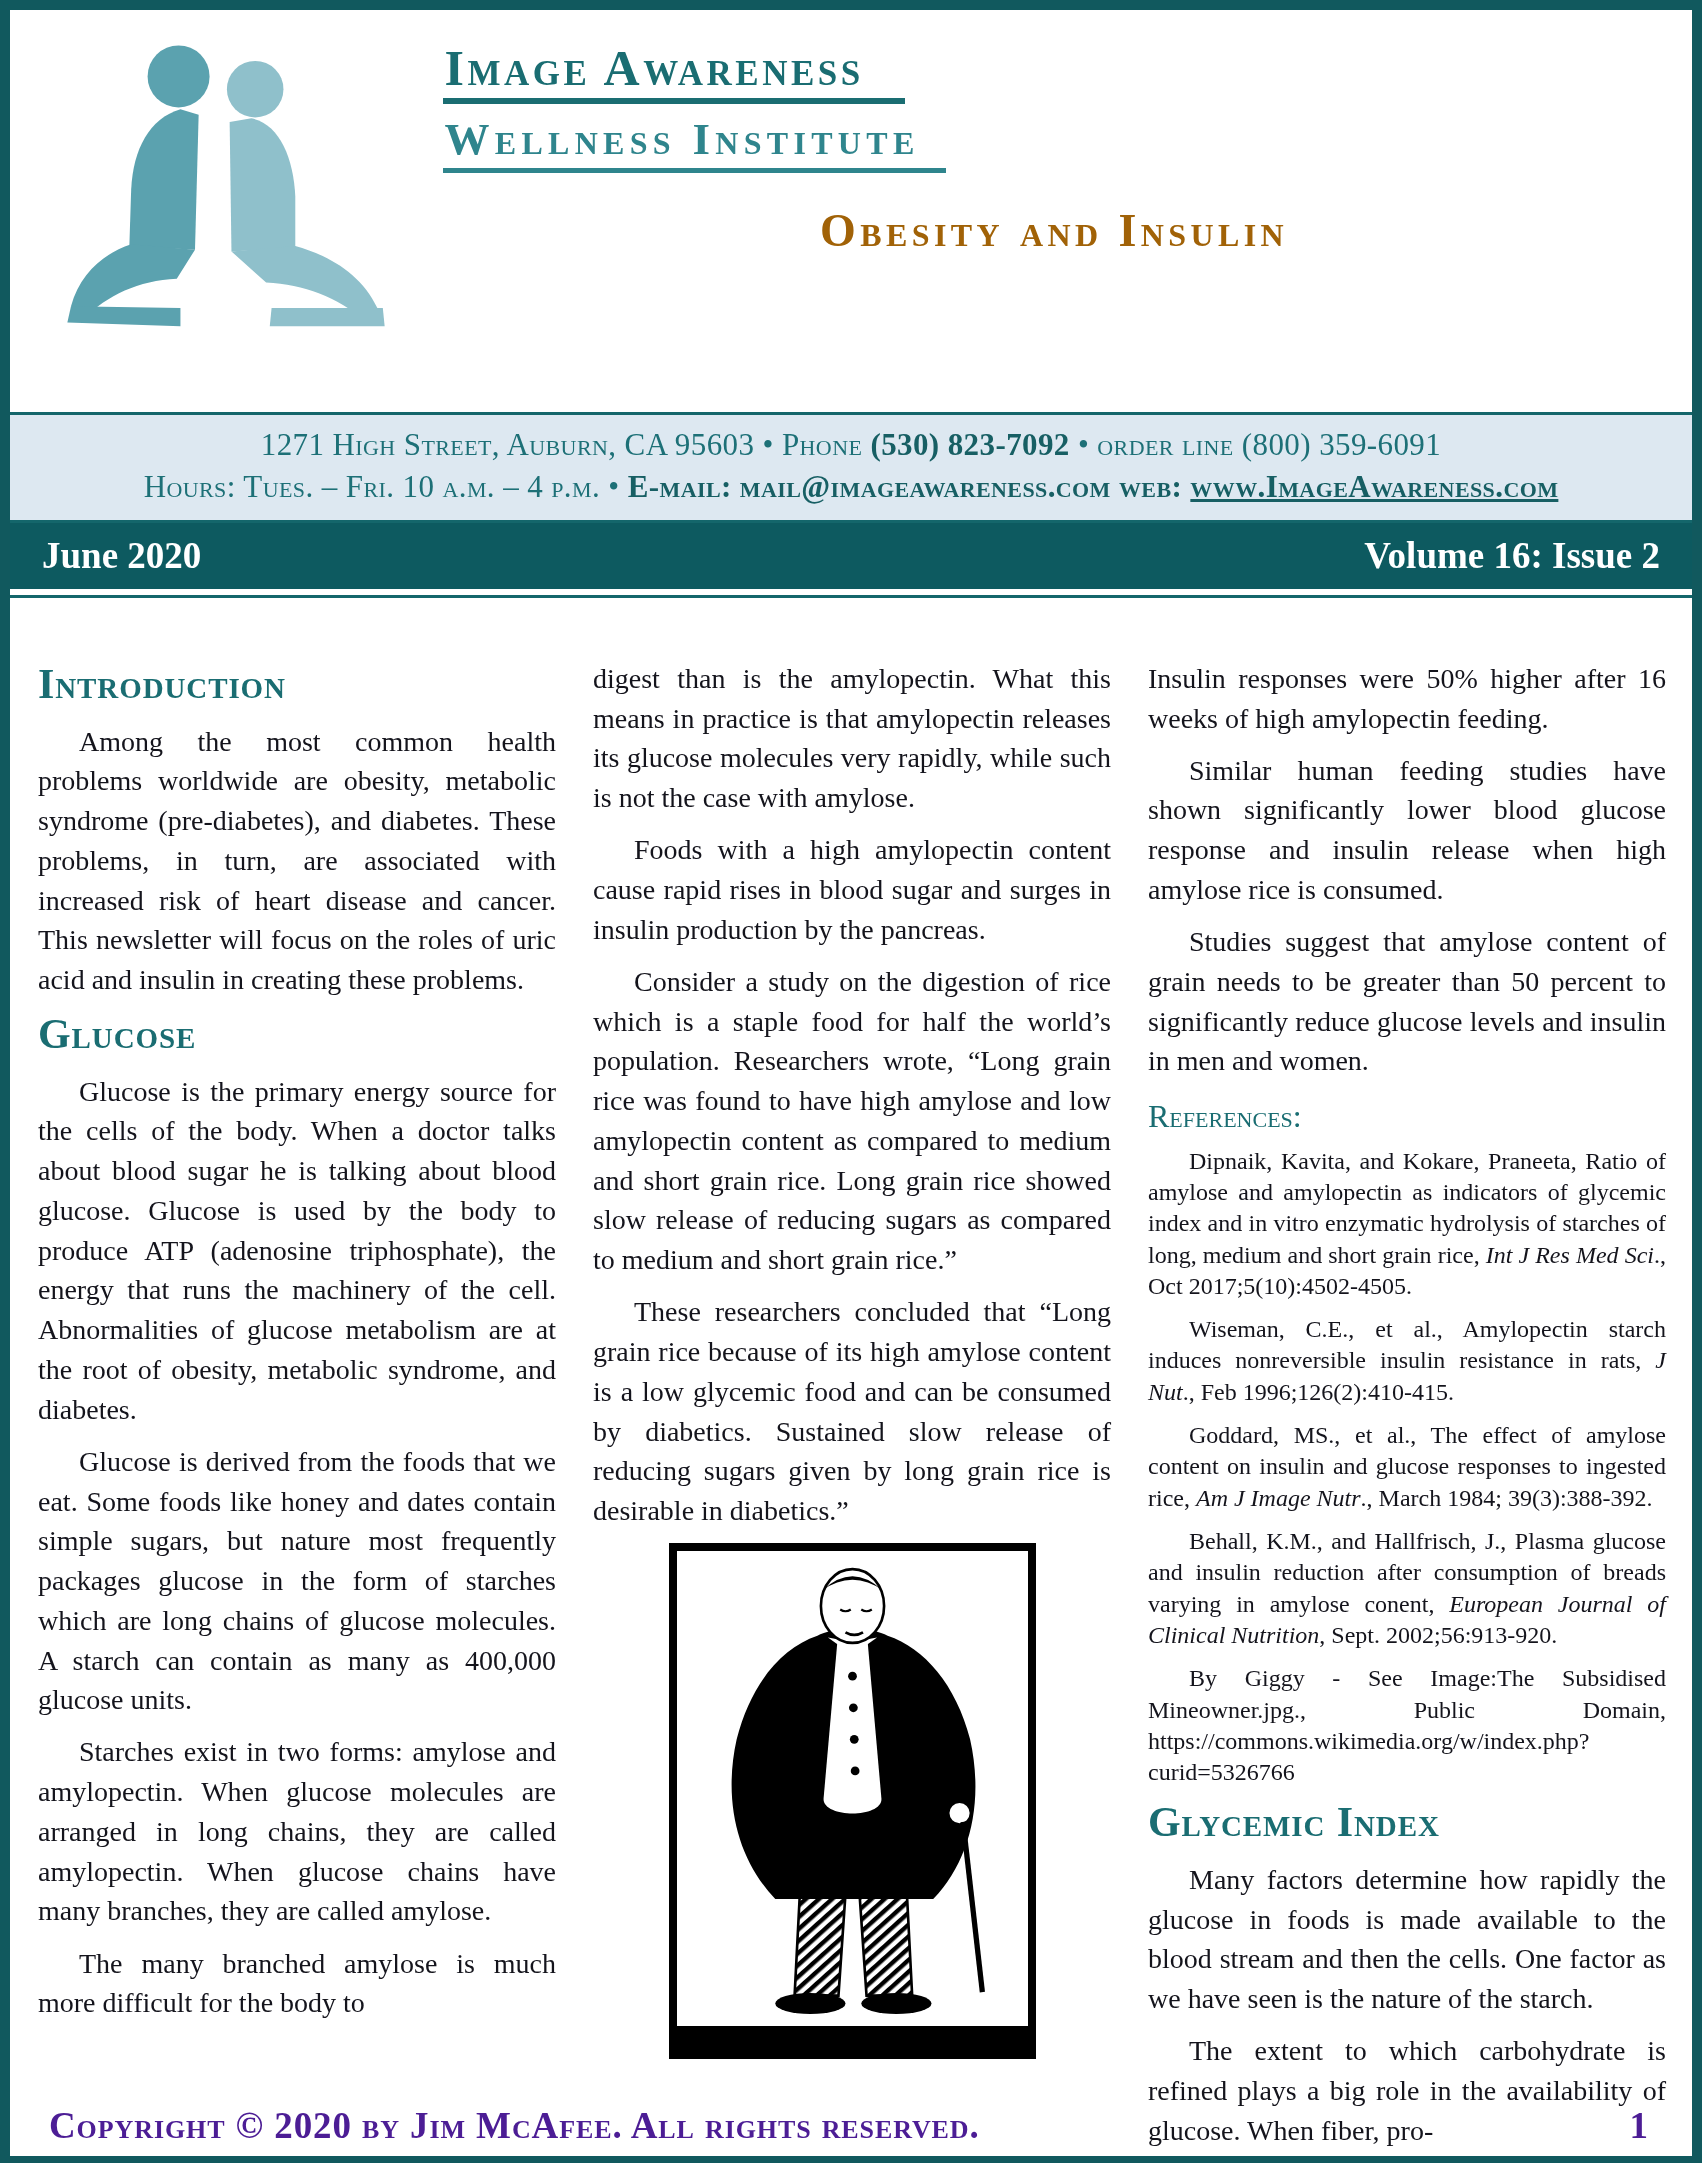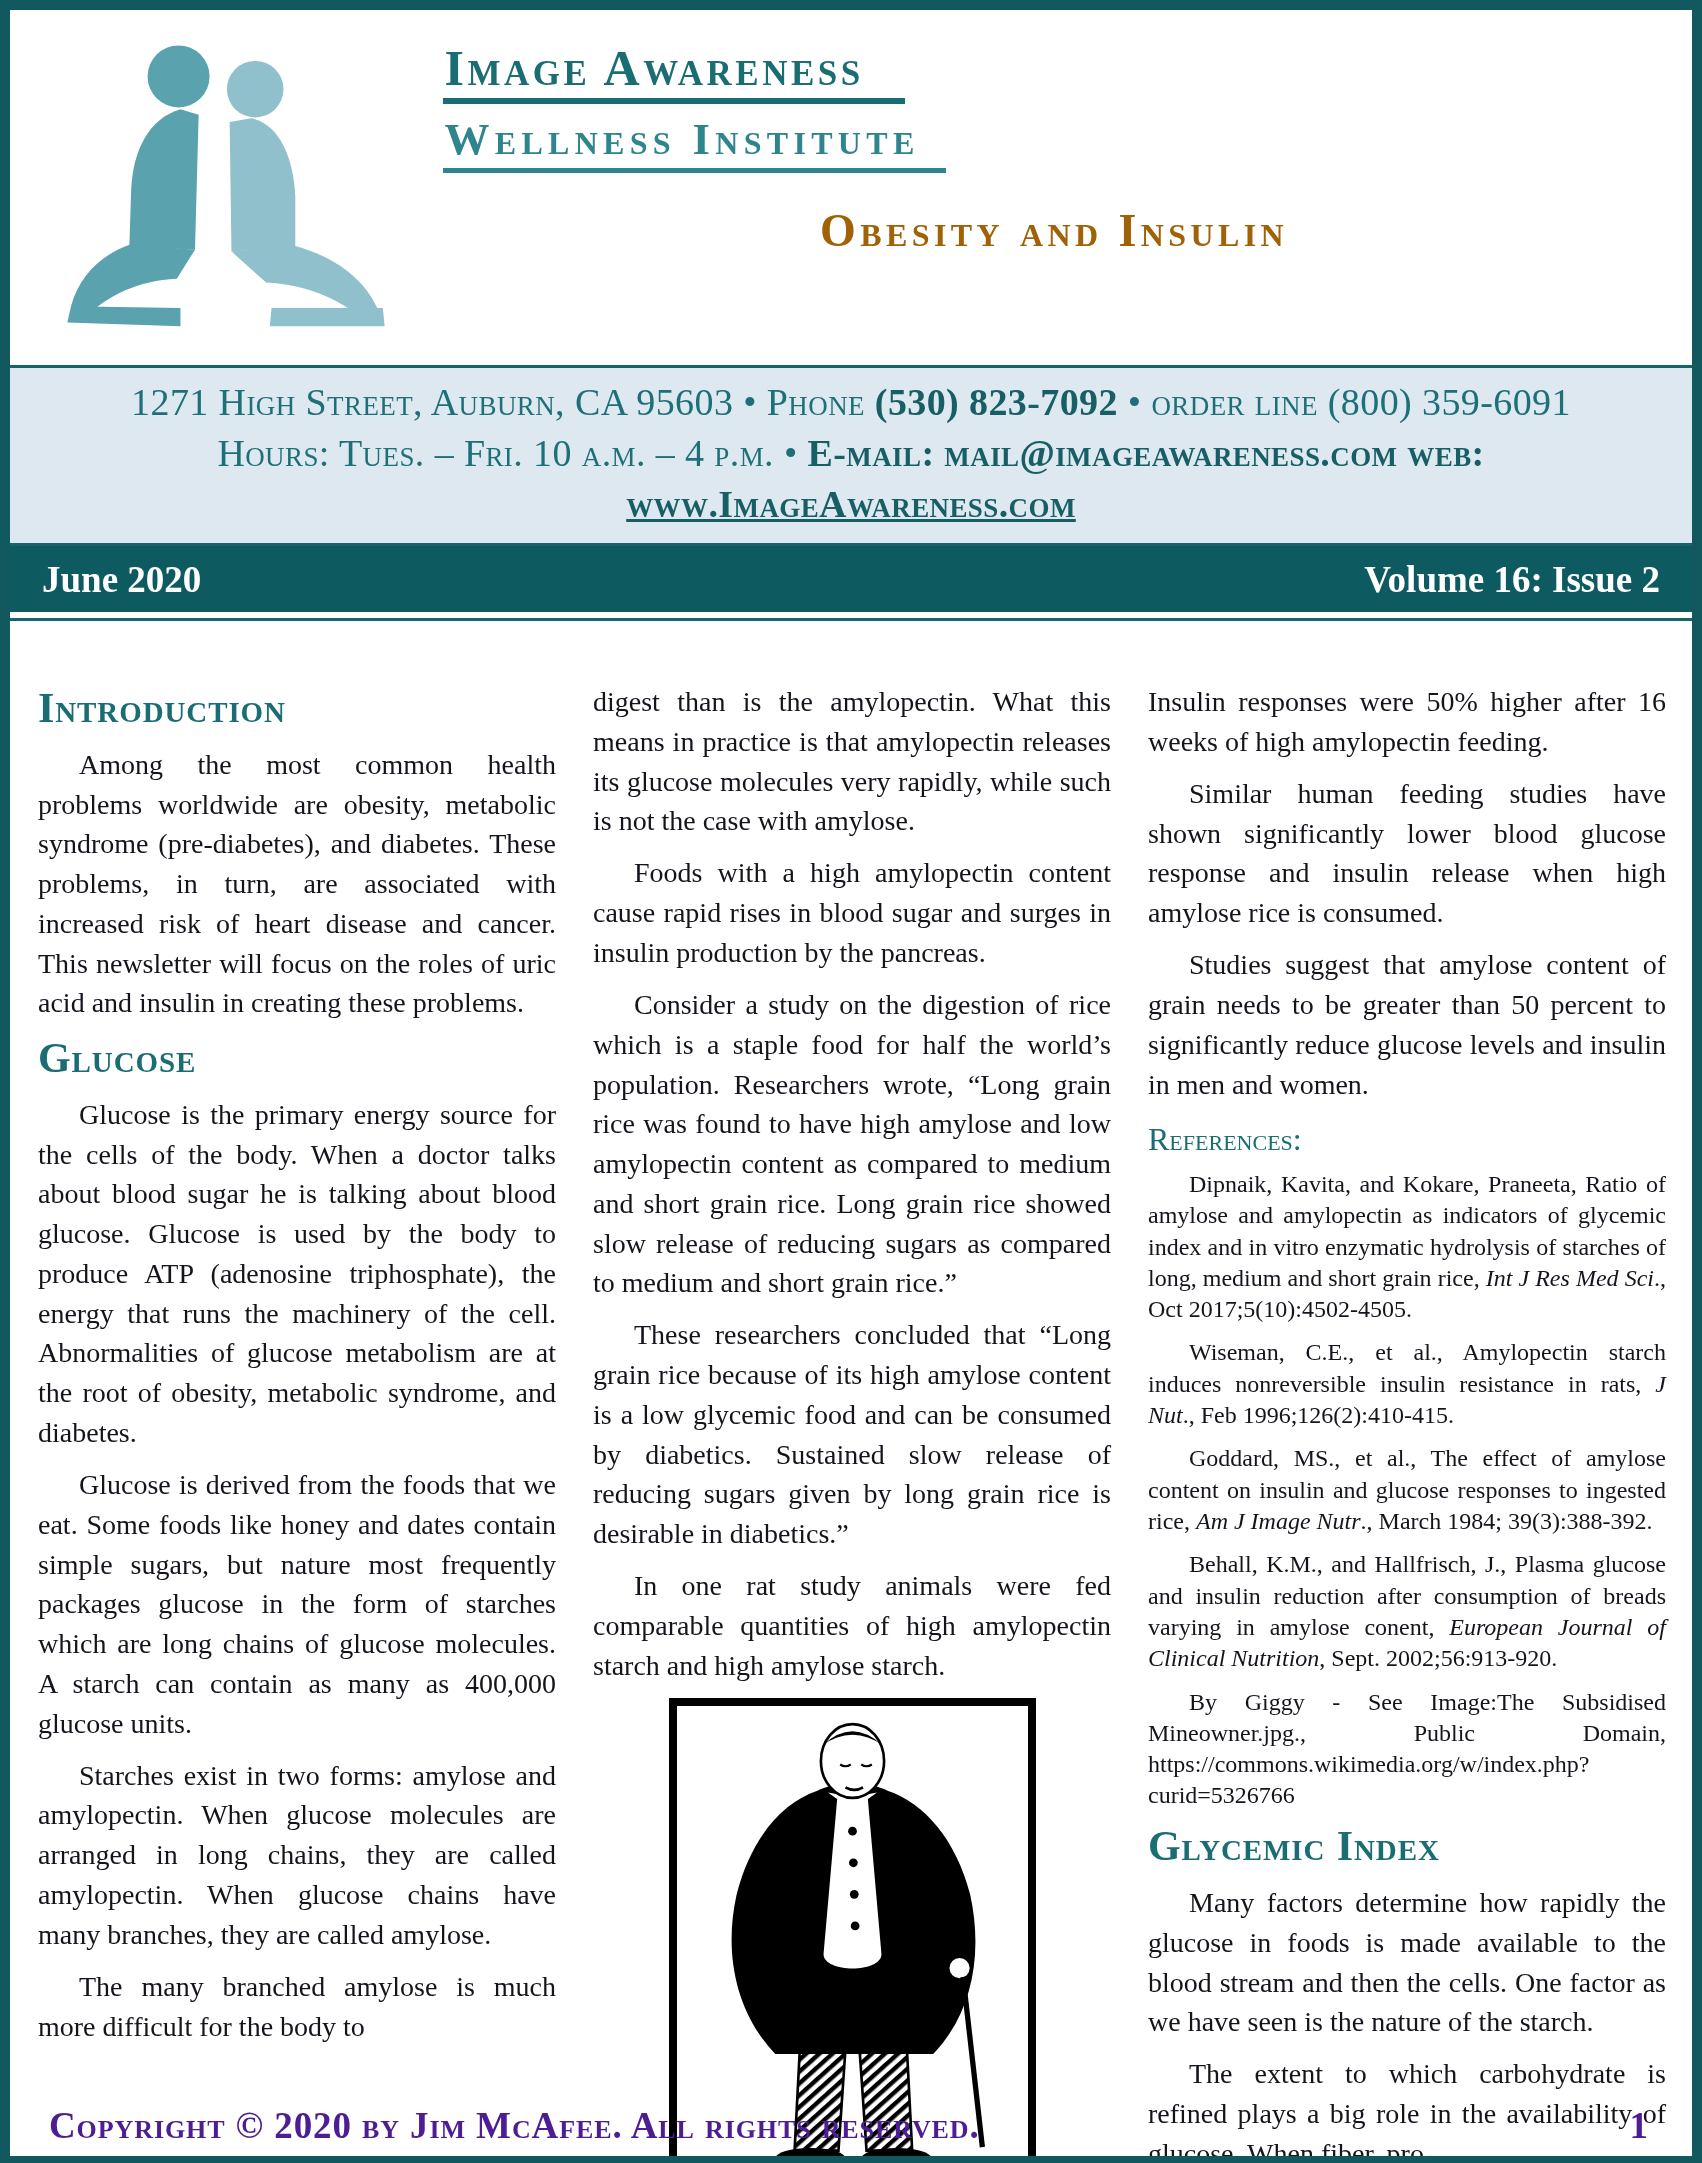--- a/index.html
+++ b/index.html
@@ -46,21 +46,21 @@
 
   
   .contactbar {
     border-top:3.5px solid #14666b;
     border-bottom:3.5px solid #14666b;
     background:#dde8f1;
     text-align:center;
     padding:8.9px 8.9px 12.4px;
     color:#1d7077;
     font-variant:small-caps;
-    font-size:38px; line-height:1.35; letter-spacing:0.4px;
+    font-size:31px; line-height:1.35; letter-spacing:0.4px;margin-top:47px;
   }
   .contactbar .b { font-weight:700; color:#175f64; }
   .contactbar .lnk { font-weight:700; text-decoration:underline; color:#175f64; cursor:pointer; }
 
   
   .issuebar {
     background:#0d5a60; color:#ffffff;
     display:flex; justify-content:space-between; align-items:center;
     height:66px; padding:0 32px;
     font-size:37px; font-weight:700;
@@ -153,21 +153,20 @@
       <p>Glucose is derived from the foods that we eat. Some foods like honey and dates contain simple sugars, but nature most frequently packages glucose in the form of starches which are long chains of glucose molecules. A starch can contain as many as 400,000 glucose units.</p>
       <p>Starches exist in two forms: amylose and amylopectin. When glucose molecules are arranged in long chains, they are called amylopectin. When glucose chains have many branches, they are called amylose.</p>
       <p>The many branched amylose is much more difficult for the body to</p>
     </div>
 
     <div class="col">
       <p class="cont">digest than is the amylopectin. What this means in practice is that amylopectin releases its glucose molecules very rapidly, while such is not the case with amylose.</p>
       <p>Foods with a high amylopectin content cause rapid rises in blood sugar and surges in insulin production by the pancreas.</p>
       <p>Consider a study on the digestion of rice which is a staple food for half the world’s population. Researchers wrote, “Long grain rice was found to have high amylose and low amylopectin content as compared to medium and short grain rice. Long grain rice showed slow release of reducing sugars as compared to medium and short grain rice.”</p>
       <p>These researchers concluded that “Long grain rice because of its high amylose content is a low glycemic food and can be consumed by diabetics. Sustained slow release of reducing sugars given by long grain rice is desirable in diabetics.”</p>
-      <p>In one rat study animals were fed comparable quantities of high amylopectin starch and high amylose starch.</p>
 
       <div class="figure">
         <svg viewBox="0 0 400 540" aria-hidden="true">
           <defs>
             <pattern id="stripes" width="10" height="10" patternTransform="rotate(48)" patternUnits="userSpaceOnUse">
               <rect width="10" height="10" fill="#ffffff"></rect>
               <rect width="5" height="10" fill="#000000"></rect>
             </pattern>
           </defs>
           <rect width="400" height="540" fill="#ffffff"></rect>

